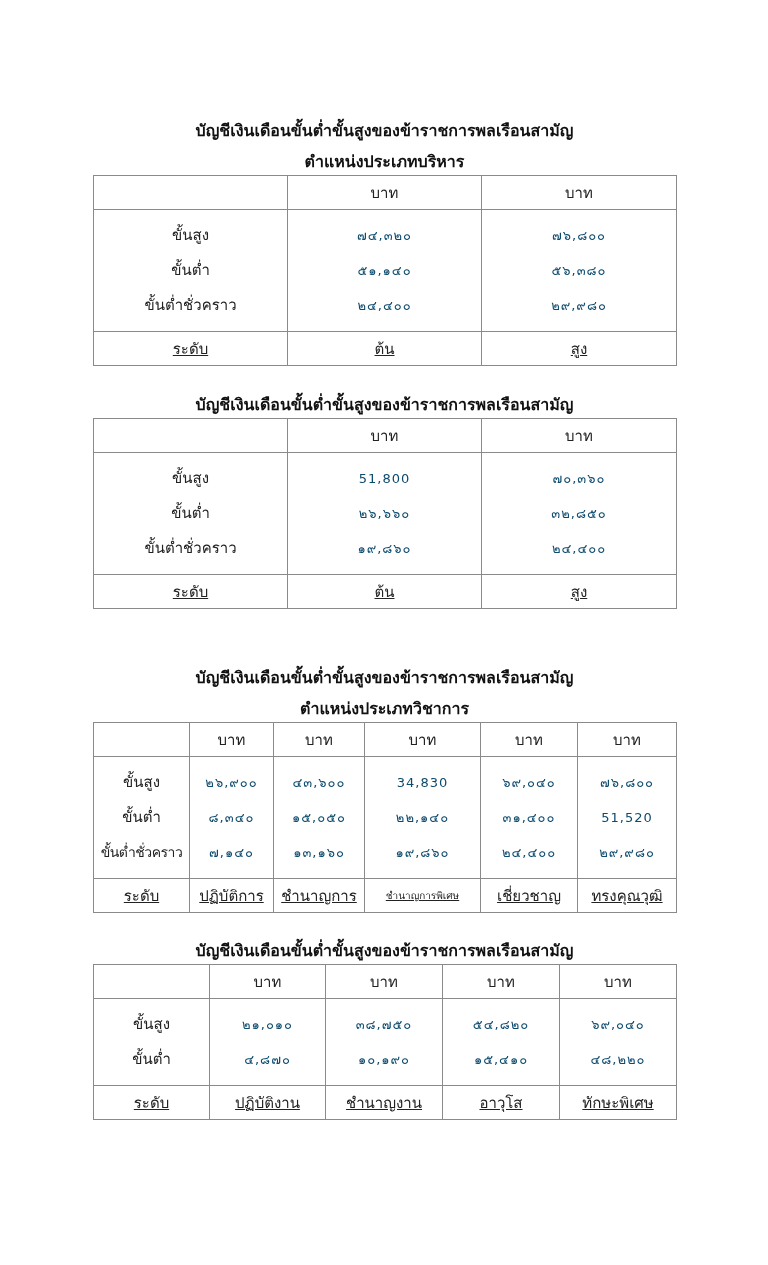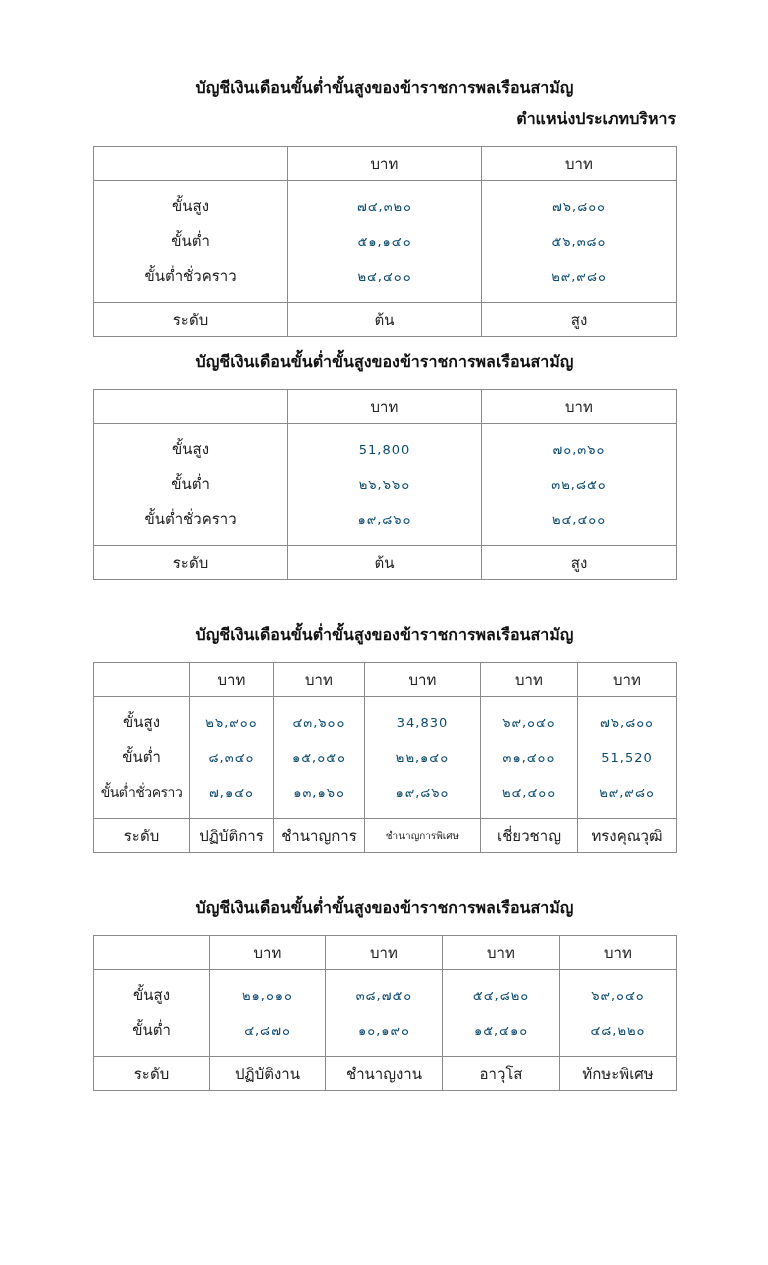--- a/index.html
+++ b/index.html
@@ -3,36 +3,36 @@
 <meta charset="utf-8">
 <style>
   html, body { margin: 0; padding: 0; background: #ffffff; }
   body {
     width: 768px; height: 1265px; position: relative; overflow: hidden;
     font-family: "DejaVu Sans", "Liberation Sans", sans-serif; color: #1a1a1a;
   }
   .section { position: absolute; left: 93px; width: 583px; }
   .title {
     text-align: center; font-weight: bold; font-size: 16px;
-    line-height: 20px; height: 20px; white-space: nowrap; color: #111;
+    line-height: 20px; height: 20px; white-space: nowrap; color: #111; margin-top: 43px;
   }
   .subtitle {
-    text-align: right; font-weight: bold; font-size: 16px;
+    text-align: center; font-weight: bold; font-size: 16px;
     line-height: 20px; height: 20px; margin-top: 11px; white-space: nowrap; color: #111;
   }
   table {
-    border-collapse: collapse; width: 583px; margin-top: 17px;
+    border-collapse: collapse; width: 583px; margin-top: 3px;
     table-layout: fixed;
   }
   td {
     border: 1px solid #8a8a8a; text-align: center; padding: 0;
     font-size: 15px; color: #222; white-space: nowrap; overflow: hidden;
   }
   td.hdr { height: 33px; }
-  td.lvl { height: 33px; }
+  td.lvl { height: 33px; text-decoration: underline; }
   td.body { vertical-align: middle; padding: 8px 0; }
   .stack { display: flex; flex-direction: column; }
   .stack span { display: block; height: 35px; line-height: 35px; }
   .num { font-size: 13px; letter-spacing: 1px; color: #0c4a6e; }
 </style>
 </head>
 <body>
 
 <div class="section" style="top:78px;">
   <div class="title">บัญชีเงินเดือนขั้นต่ำขั้นสูงของข้าราชการพลเรือนสามัญ</div>
@@ -122,20 +122,21 @@
       <td class="lvl">ระดับ</td>
       <td class="lvl">ต้น</td>
       <td class="lvl">สูง</td>
     </tr>
   </tbody>
     </table>
 </div>
 
 <div class="section" style="top:625px;">
   <div class="title">บัญชีเงินเดือนขั้นต่ำขั้นสูงของข้าราชการพลเรือนสามัญ</div>
+  <div class="subtitle">ตำแหน่งประเภทวิชาการ</div>
   <table>
     <colgroup>
       <col style="width:96px">
         <col style="width:84px">
         <col style="width:91px">
       <col style="width:116px">
         <col style="width:97px">
         <col style="width:99px">
     </colgroup>
     <tbody>

